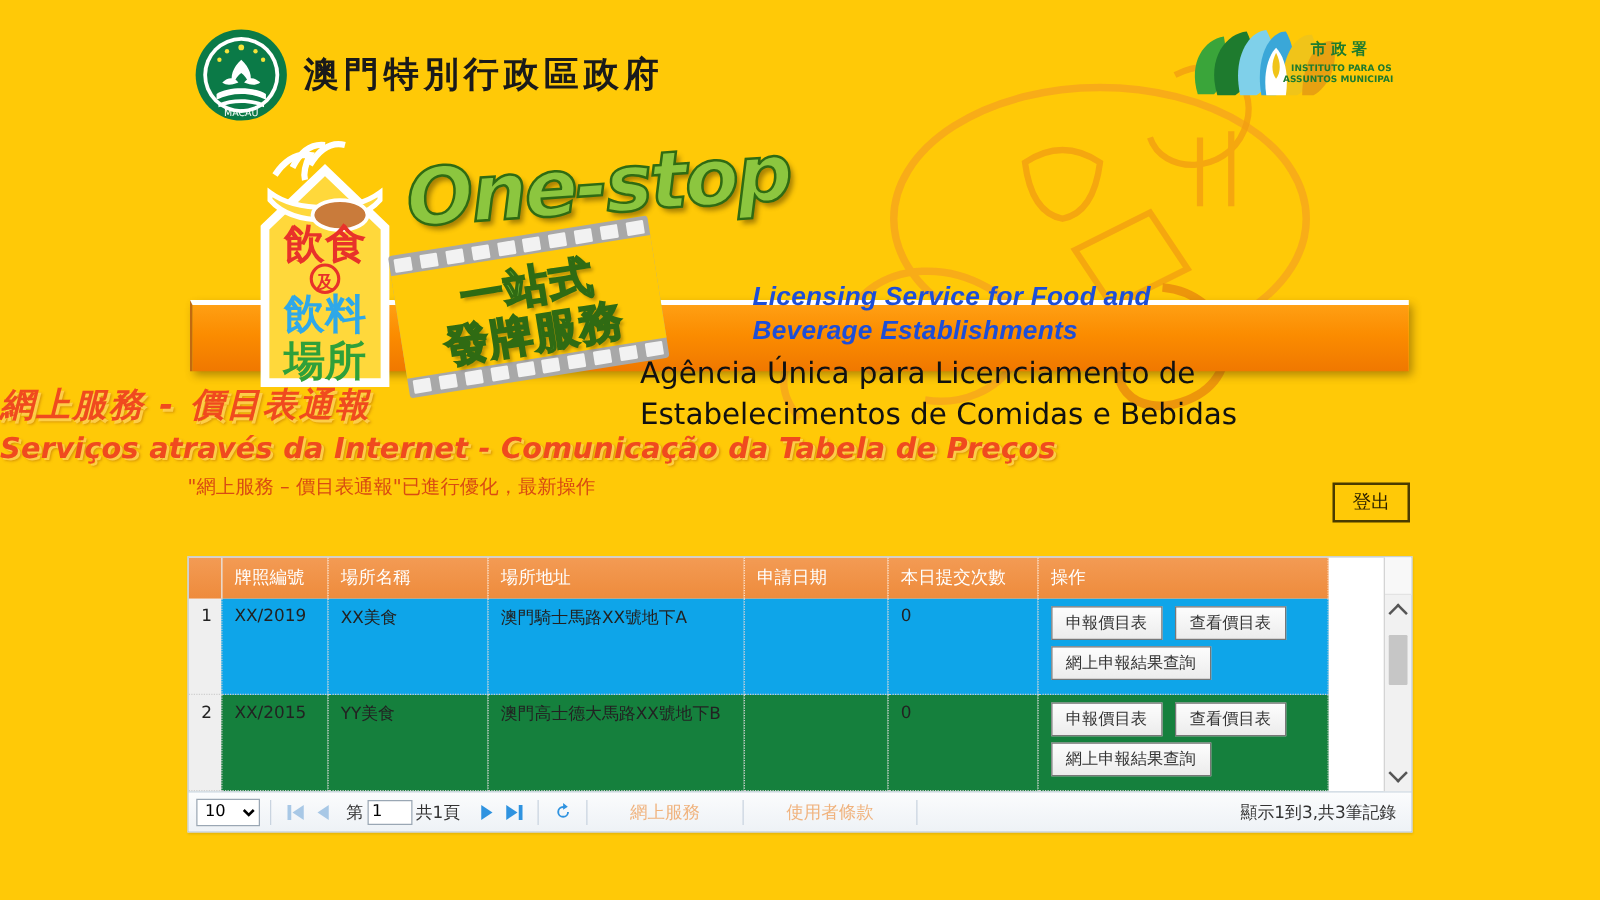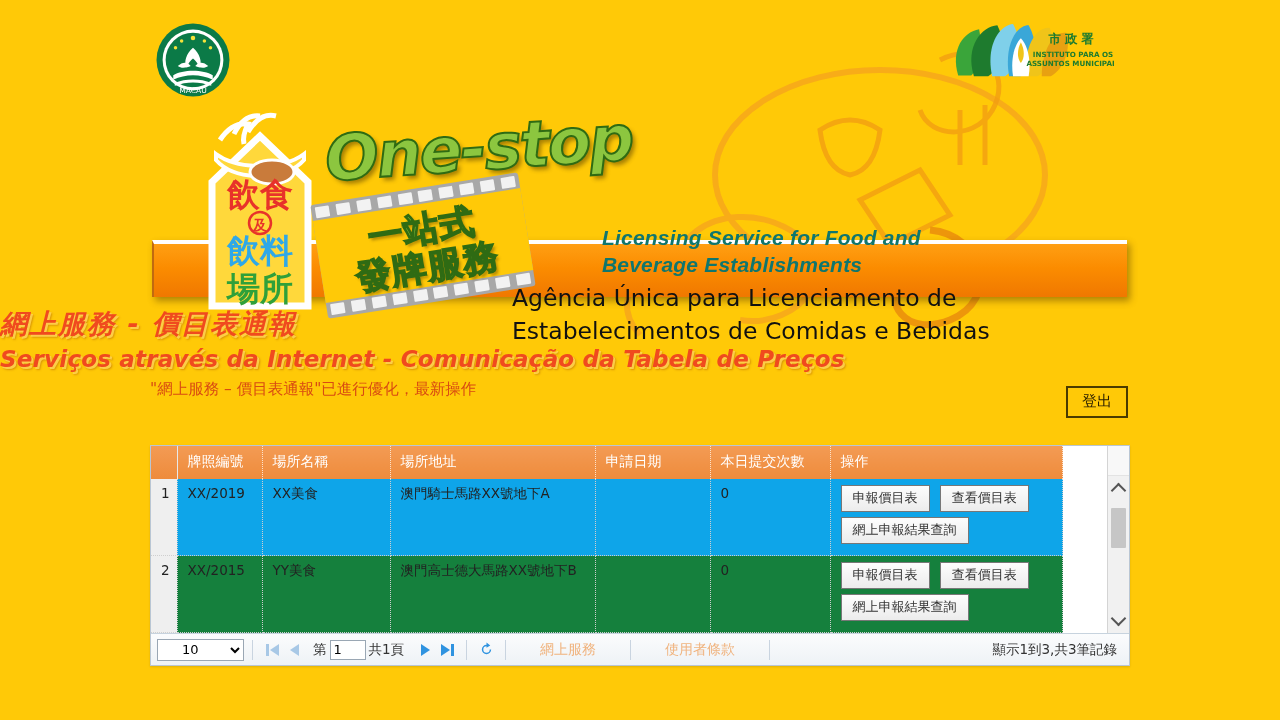--- a/index.html
+++ b/index.html
@@ -61,21 +61,21 @@
     position: absolute; left: 6px; width: 200px; text-align: center;
     font-family: "DejaVu Sans", sans-serif; font-weight: bold; color: #7dbb3e;
     -webkit-text-stroke: 1.5px #2f6b13;
     text-shadow: 2px 3px 3px rgba(60,40,0,.4);
   }
   .cn-line.l1 { top: 18px; font-size: 35px; letter-spacing: 1px; }
   .cn-line.l2 { top: 56px; font-size: 35px; letter-spacing: 1px; }
 
   .en-title {
     position: absolute; left: 602px; top: 125px;
-    font-size: 21px; font-weight: bold; font-style: italic; color: #0f766e;
+    font-size: 21px; font-weight: bold; font-style: italic; color: #1d4ed8;
     line-height: 1.28; letter-spacing: 0.2px;
   }
   .pt-title {
     position: absolute; left: 512px; top: 182px;
     font-size: 23.5px; color: #111; line-height: 1.42;
     font-family: "DejaVu Sans", sans-serif;
   }
 
   .orange-bar {
     position: absolute; left: 152px; top: 240px; width: 975px; height: 57px;
@@ -174,21 +174,21 @@
   .chev.down { transform: rotate(45deg); margin-bottom: 3px; }
 
   
   .pager {
     display: flex; align-items: center; height: 32px;
     background: linear-gradient(180deg,#fbfcfd,#eef2f6);
     border-top: 1px solid #c7d3de; padding: 0 6px; gap: 0;
   }
   .pager .sep { width: 1px; height: 20px; background: #c9d4e0; margin: 0 8px; }
   .page-size {
-    font-size: 13px; padding: 1px 20px; border: 1px solid #9aa7b4; background: #fff;
+    font-size: 13px; padding: 1px 2px; border: 1px solid #9aa7b4; background: #fff;
     font-family: "DejaVu Sans", sans-serif; height: 22px;
   }
   .nav-arrow { width: 22px; height: 22px; display: flex; align-items: center; justify-content: center; cursor: pointer; }
   .tri { width: 0; height: 0; }
   .tri.left  { border-top: 6px solid transparent; border-bottom: 6px solid transparent; border-right: 9px solid #6aa9de; }
   .tri.right { border-top: 6px solid transparent; border-bottom: 6px solid transparent; border-left: 9px solid #2f93e0; }
   .tri.left.dim  { border-right-color: #a8c8e6; }
   .bar-l { width: 3px; height: 12px; background: #a8c8e6; margin-right: 1px; }
   .bar-r { width: 3px; height: 12px; background: #2f93e0; margin-left: 1px; }
   .pg-text { font-size: 13.5px; color: #333; font-family: "DejaVu Sans", sans-serif; }
@@ -239,20 +239,21 @@
         <circle cx="73" cy="34" r="2.3"></circle>
     </g>
     <path d="M50 34 C41 42 38 52 41 60 C44 54 47 50 50 48 C53 50 56 54 59 60 C62 52 59 42 50 34z" fill="#fff"></path>
     <path d="M30 58 C36 52 43 52 47 58 C42 60 35 62 30 58z" fill="#fff"></path>
     <path d="M70 58 C64 52 57 52 53 58 C58 60 65 62 70 58z" fill="#fff"></path>
     <path d="M24 70 C36 62 64 62 76 70 L76 76 C60 68 40 68 24 76z" fill="#fff"></path>
     <path d="M26 80 C40 74 60 74 74 80 L74 84 C58 78 42 78 26 84z" fill="#fff"></path>
     <text x="50" y="93" font-size="10" fill="#fff" text-anchor="middle" font-family="DejaVu Sans, sans-serif">MACAU</text>
   </svg>
   <div class="gov-text">
+    <div class="gov-cn">澳門特別行政區政府</div>
   </div>
 </div>
 
 <div class="iam-logo">
   <svg viewBox="0 0 260 95" width="170" height="62">
     <g>
       <path d="M20 85 C 8 45 28 18 52 14 C 58 45 52 72 40 85z" fill="#3aa53a"></path>
       <path d="M44 86 C 30 40 56 10 80 8 C 96 40 86 74 66 86z" fill="#1e7b2e"></path>
       <path d="M72 86 C 62 40 82 8 104 6 C 122 38 112 74 92 86z" fill="#7fd0ea"></path>
       <path d="M98 86 C 90 40 108 8 128 8 C 146 40 136 74 116 86z" fill="#3aa7d8"></path>

